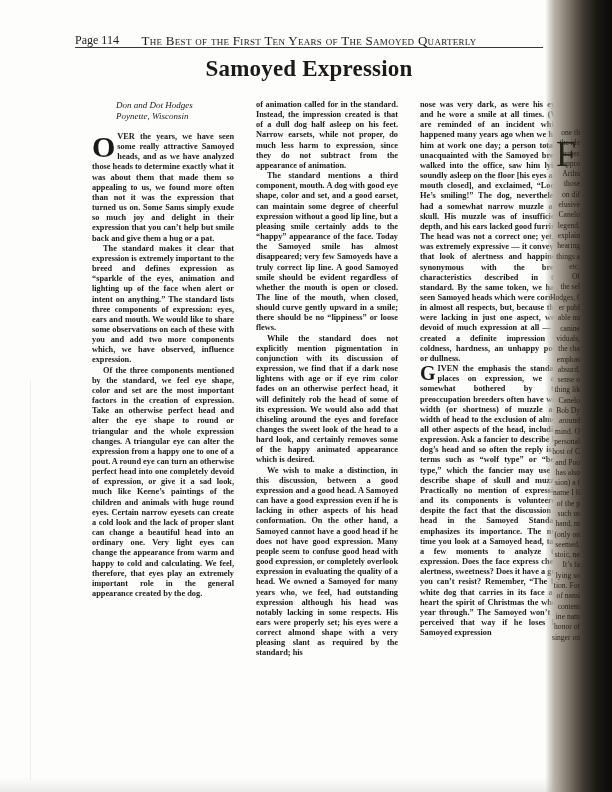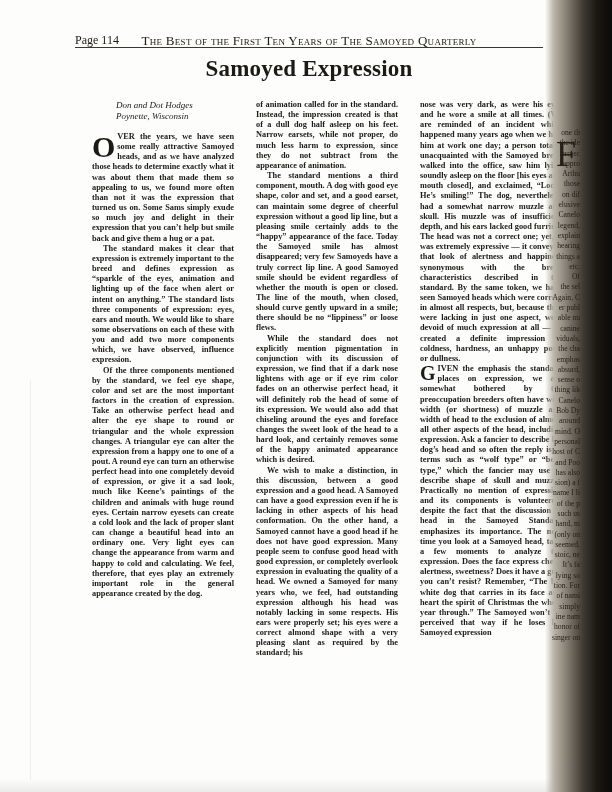--- a/index.html
+++ b/index.html
@@ -89,21 +89,21 @@
         <div class="edge-line">on dif</div>
         <div class="edge-line">elusive</div>
         <div class="edge-line">Canelo</div>
         <div class="edge-line">legend,</div>
         <div class="edge-line">explain</div>
         <div class="edge-line">hearing</div>
         <div class="edge-line">things a</div>
         <div class="edge-line">etc.</div>
         <div class="edge-line">Of</div>
         <div class="edge-line">the sel</div>
-        <div class="edge-line">Again, C</div>
+        <div class="edge-line">Hodges, C</div>
         <div class="edge-line">er publ</div>
         <div class="edge-line">able nu</div>
         <div class="edge-line">canine</div>
         <div class="edge-line">viduals,</div>
         <div class="edge-line">the cha</div>
         <div class="edge-line">emphas</div>
         <div class="edge-line">absurd,</div>
         <div class="edge-line">sense o</div>
         <div class="edge-line">thing lik</div>
         <div class="edge-line">Canelo</div>
@@ -119,21 +119,21 @@
         <div class="edge-line">of the p</div>
         <div class="edge-line">such us</div>
         <div class="edge-line">hand, m</div>
         <div class="edge-line">(only on</div>
         <div class="edge-line">seemed,</div>
         <div class="edge-line">stoic, ne</div>
         <div class="edge-line">It’s fa</div>
         <div class="edge-line">lying so</div>
         <div class="edge-line">tion. For</div>
         <div class="edge-line">of nami</div>
-        <div class="edge-line">simply</div>
+        <div class="edge-line">contem</div>
         <div class="edge-line">ine nam</div>
         <div class="edge-line">honor of</div>
         <div class="edge-line">singer on</div>
       </div>
   </div>
 
   <div class="left-shade"></div>
   <div class="bottom-shade"></div>
 
 </div>

